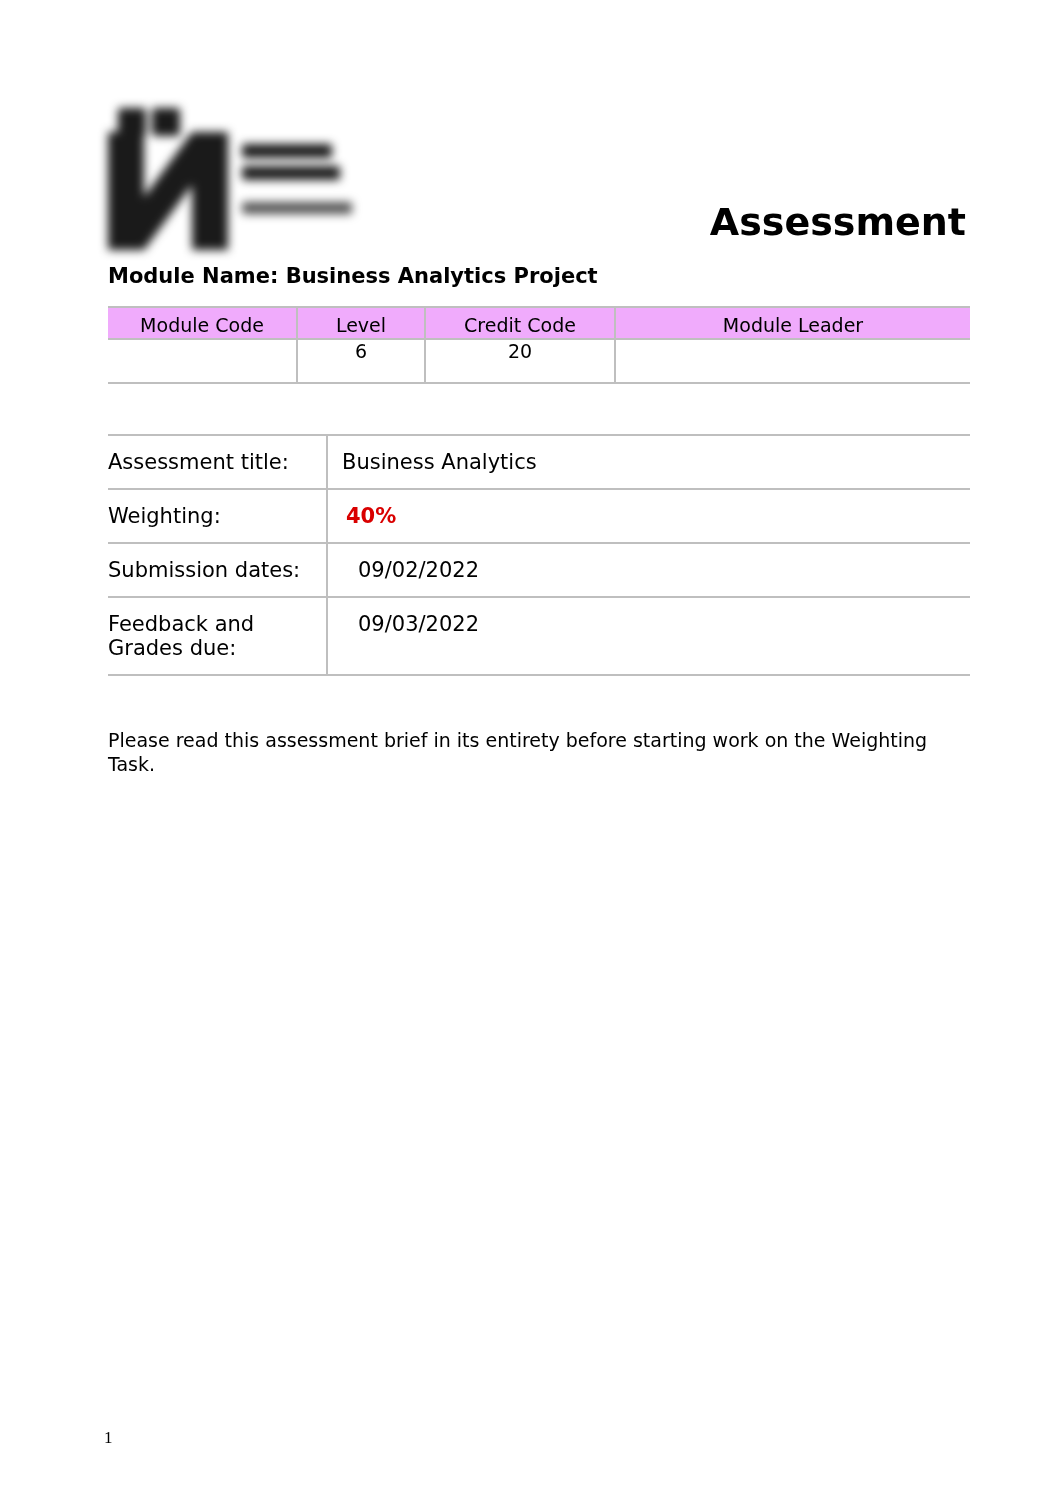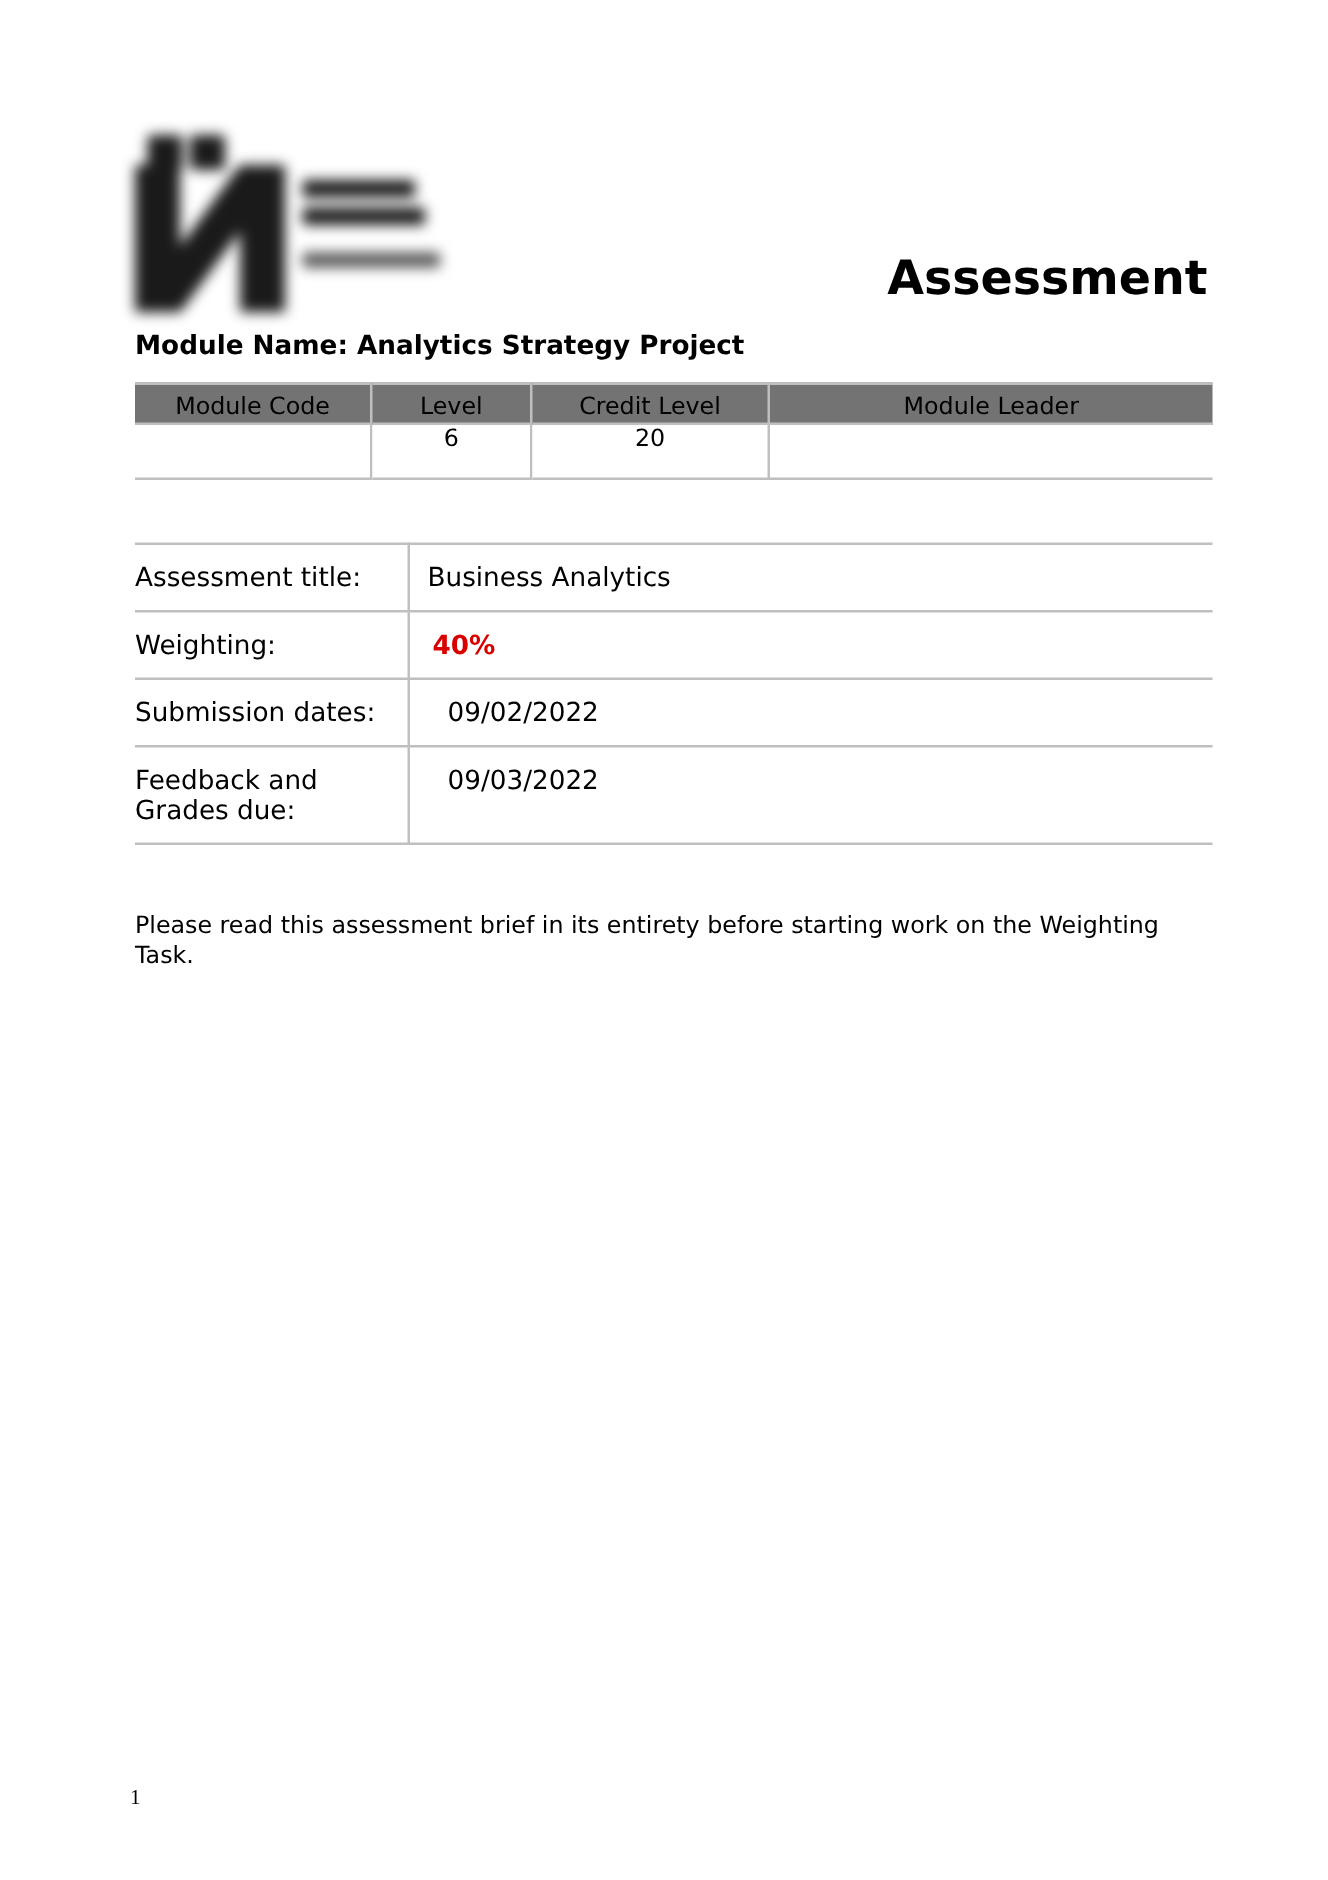--- a/index.html
+++ b/index.html
@@ -85,21 +85,21 @@
     border-spacing: 0;
   }
   .info-table th {
     font-weight: 400;
     font-size: 19px;
     text-align: center;
     padding: 6px 4px 2px 4px;
     border-top: 2px solid #bfbfbf;
     border-bottom: 2px solid #bfbfbf;
     border-right: 2px solid #bfbfbf;
-    background: #737373;
+    background: #f0abfc;
   }
   .info-table th:last-child { border-right: none; text-align: center; }
   .info-table td {
     font-size: 19px;
     text-align: center;
     padding: 0 4px 10px 4px;
     border-bottom: 2px solid #bfbfbf;
     border-right: 2px solid #bfbfbf;
     background: #ffffff;
     height: 44px;
@@ -165,28 +165,28 @@
       <div class="logo-n"></div>
       <div class="logo-text">
         <div class="l1"></div>
         <div class="l2"></div>
         <div class="l3"></div>
       </div>
     </div>
     <div class="title-right">Assessment</div>
   </div>
 
-  <div class="module-name">Module Name: Analytics Strategy Project</div>
+  <div class="module-name">Module Name: Business Analytics Project</div>
 
   <table class="info-table">
     <tbody>
           <tr>
       <th class="col-code">Module Code</th>
       <th class="col-level">Level</th>
-      <th class="col-credit">Credit Level</th>
+      <th class="col-credit">Credit Code</th>
       <th class="col-leader">Module Leader</th>
     </tr>
     <tr>
       <td></td>
       <td>6</td>
       <td>20</td>
       <td></td>
     </tr>
   </tbody>
       </table>

